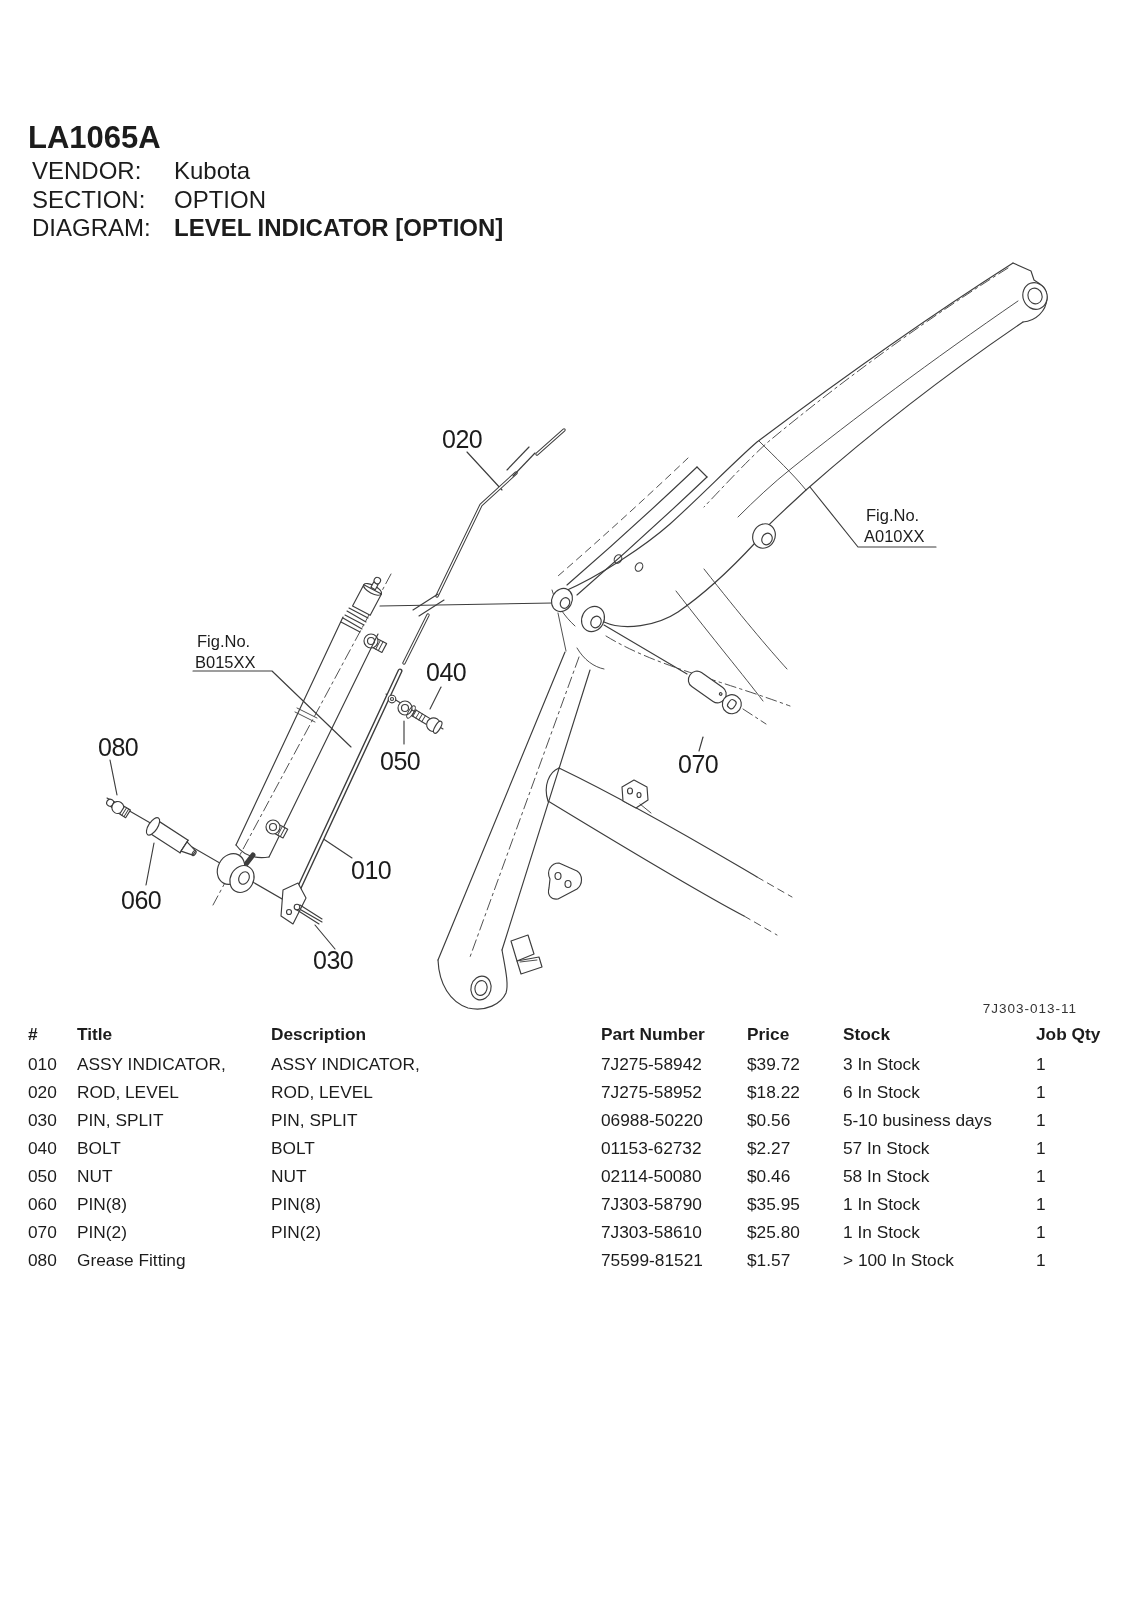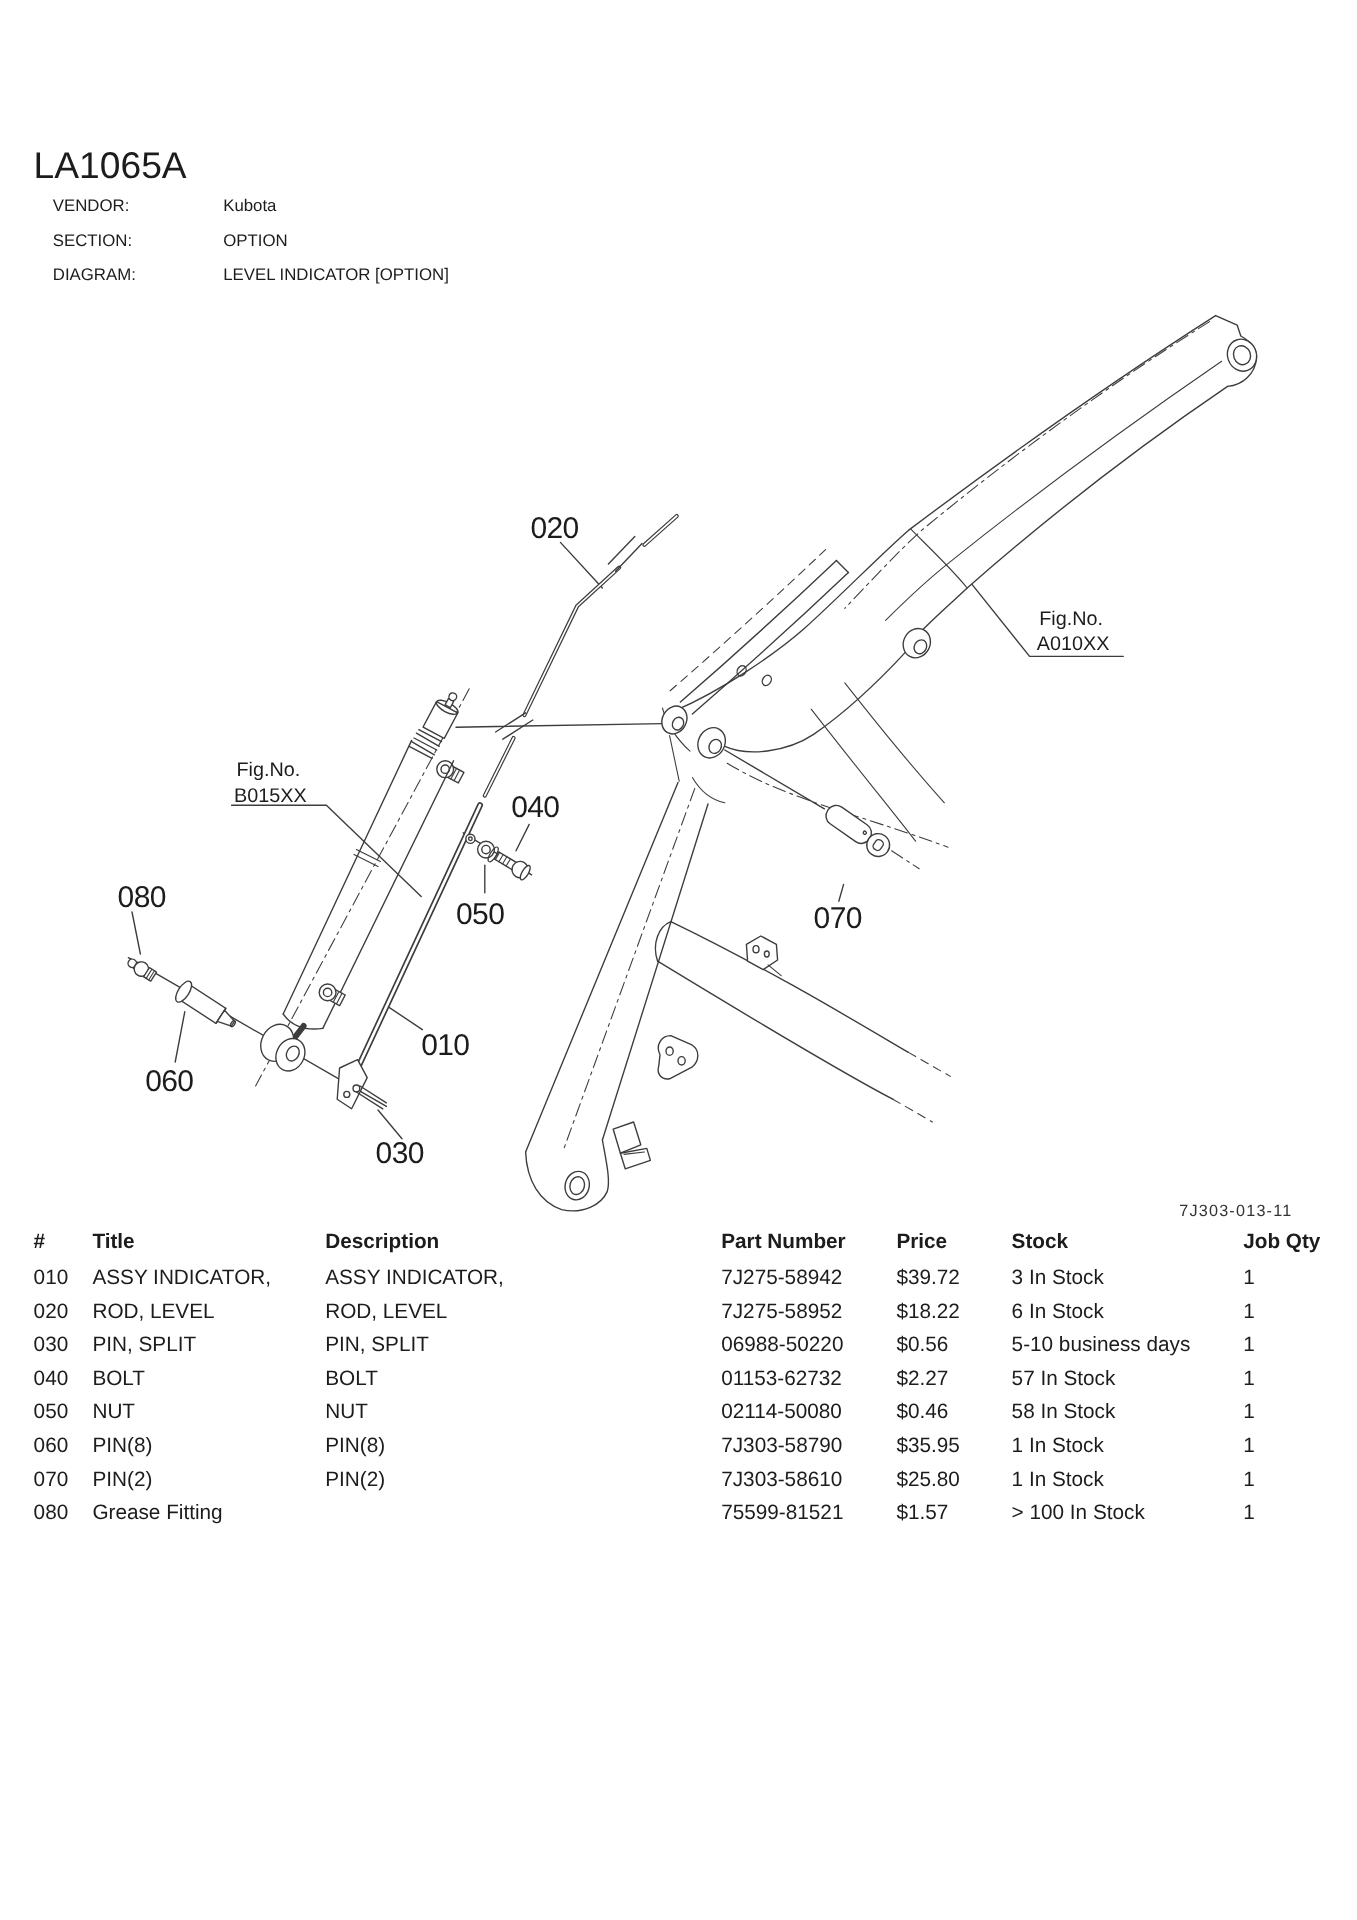--- a/index.html
+++ b/index.html
@@ -1,23 +1,23 @@
 <!DOCTYPE html>
 <html><head>
 <meta charset="utf-8">
 <style>
   html,body{margin:0;padding:0;background:#fff;}
   body{width:1131px;height:1600px;position:relative;font-family:"Liberation Sans",sans-serif;color:#1c1c1c;}
   .abs{position:absolute;}
   
-  .model{left:28px;top:120px;font-size:31px;font-weight:normal;letter-spacing:0;}
-  .meta{left:44px;top:157px;font-size:14px;line-height:28.5px;}
+  .model{left:28px;top:120px;font-size:31px;font-weight:bold;letter-spacing:0;}
+  .meta{left:32px;top:157px;font-size:24px;line-height:28.5px;}
   .meta .mrow{display:flex;}
   .meta .mlab{width:142px;}
-  .meta .bold{font-weight:normal;}
+  .meta .bold{font-weight:bold;}
   
   .diagram{left:0;top:250px;width:1131px;height:770px;}
   svg{display:block;}
   path,line,ellipse,circle,rect,polyline{fill:none;stroke:#3d3d3d;stroke-width:1.15;stroke-linecap:round;stroke-linejoin:round;}
   .t{stroke-width:0.9;}
   .dd{stroke-dasharray:11 4 2.5 4;stroke-width:0.9;}
   .d{stroke-dasharray:7 5;stroke-width:0.9;}
   .f{fill:#fff;}
   .rod{stroke-width:3.4;}
   .rodw{stroke:#fff;stroke-width:1.4;}

